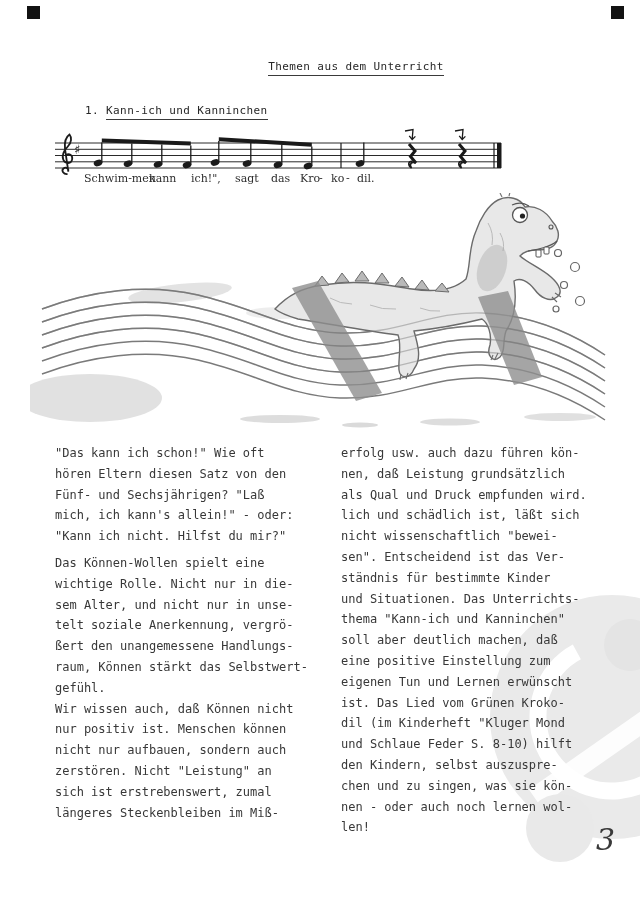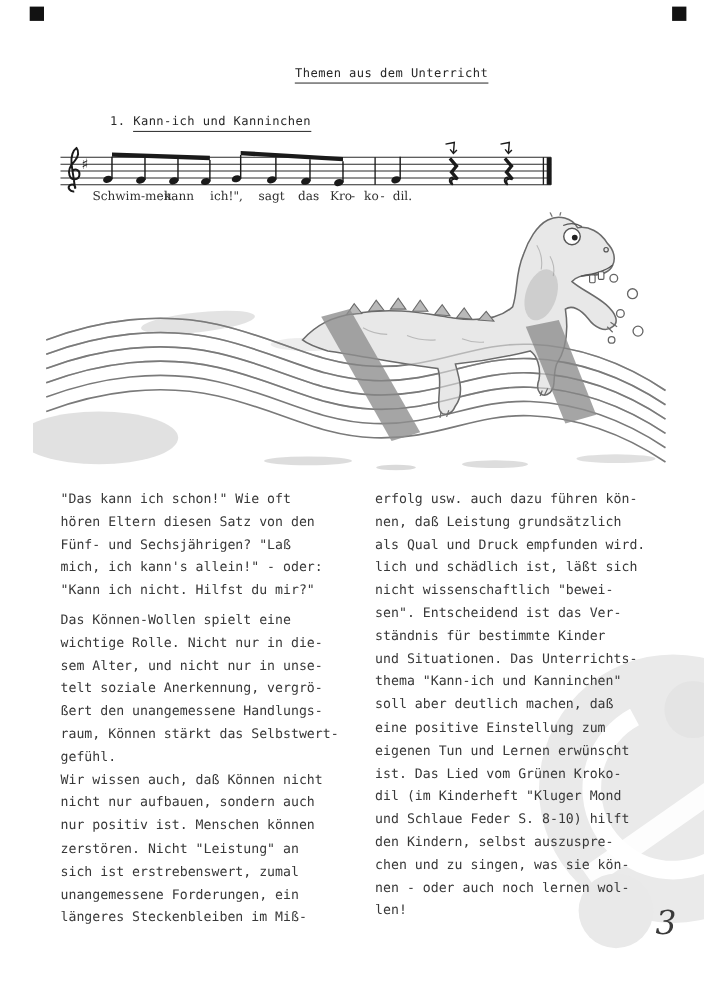--- a/index.html
+++ b/index.html
@@ -7,21 +7,21 @@
     position:relative;width:640px;height:903px;background:#ffffff;overflow:hidden;
     font-family:"DejaVu Sans Mono","Liberation Mono",monospace;color:#333;
   }
   .regmark{position:absolute;width:13px;height:13px;background:#121212;}
   .title{
     position:absolute;top:60px;left:0;width:100%;text-align:center;
     font-size:11px;letter-spacing:.4px;color:#272727;z-index:2;margin-left:36px;
   }
   .title .ul, .section .ul{border-bottom:1px solid #3a3a3a;padding-bottom:2px;}
   .section{
-    position:absolute;top:104px;left:100px;font-size:11px;letter-spacing:.4px;
+    position:absolute;top:104px;left:85px;font-size:11px;letter-spacing:.4px;
     color:#272727;z-index:2;white-space:nowrap;text-align:center;
   }
   .music{position:absolute;left:53px;top:127px;z-index:2;}
   .lyricband{position:absolute;left:0;top:0;z-index:2;}
   .lyric{
     position:absolute;top:172px;font-family:"DejaVu Serif","Liberation Serif",serif;
     font-size:11px;color:#2e2e2e;white-space:nowrap;
   }
   .illu{position:absolute;left:30px;top:193px;z-index:1;}
   .watermark{position:absolute;left:460px;top:585px;z-index:0;}
@@ -241,25 +241,24 @@
     <div class="line">mich, ich kann's allein!" - oder:</div>
     <div class="line">"Kann ich nicht. Hilfst du mir?"</div>
     <div class="line pgap">Das Können-Wollen spielt eine</div>
     <div class="line">wichtige Rolle. Nicht nur in die-</div>
     <div class="line">sem Alter, und nicht nur in unse-</div>
     <div class="line">telt soziale Anerkennung, vergrö-</div>
     <div class="line">ßert den unangemessene Handlungs-</div>
     <div class="line">raum, Können stärkt das Selbstwert-</div>
     <div class="line">gefühl.</div>
     <div class="line">Wir wissen auch, daß Können nicht</div>
+    <div class="line">nur positiv ist. Menschen können</div>
     <div class="line">nicht nur aufbauen, sondern auch</div>
-    <div class="line">nur positiv ist. Menschen können</div>
     <div class="line">zerstören. Nicht "Leistung" an</div>
     <div class="line">sich ist erstrebenswert, zumal</div>
-    <div class="line">unangemessene Forderungen, ein</div>
     <div class="line">längeres Steckenbleiben im Miß-</div>
   </div>
 
   <div class="col right">
     <div class="line">erfolg usw. auch dazu führen kön-</div>
     <div class="line">nen, daß Leistung grundsätzlich</div>
     <div class="line">als Qual und Druck empfunden wird.</div>
     <div class="line">lich und schädlich ist, läßt sich</div>
     <div class="line">nicht wissenschaftlich "bewei-</div>
     <div class="line">sen". Entscheidend ist das Ver-</div>

